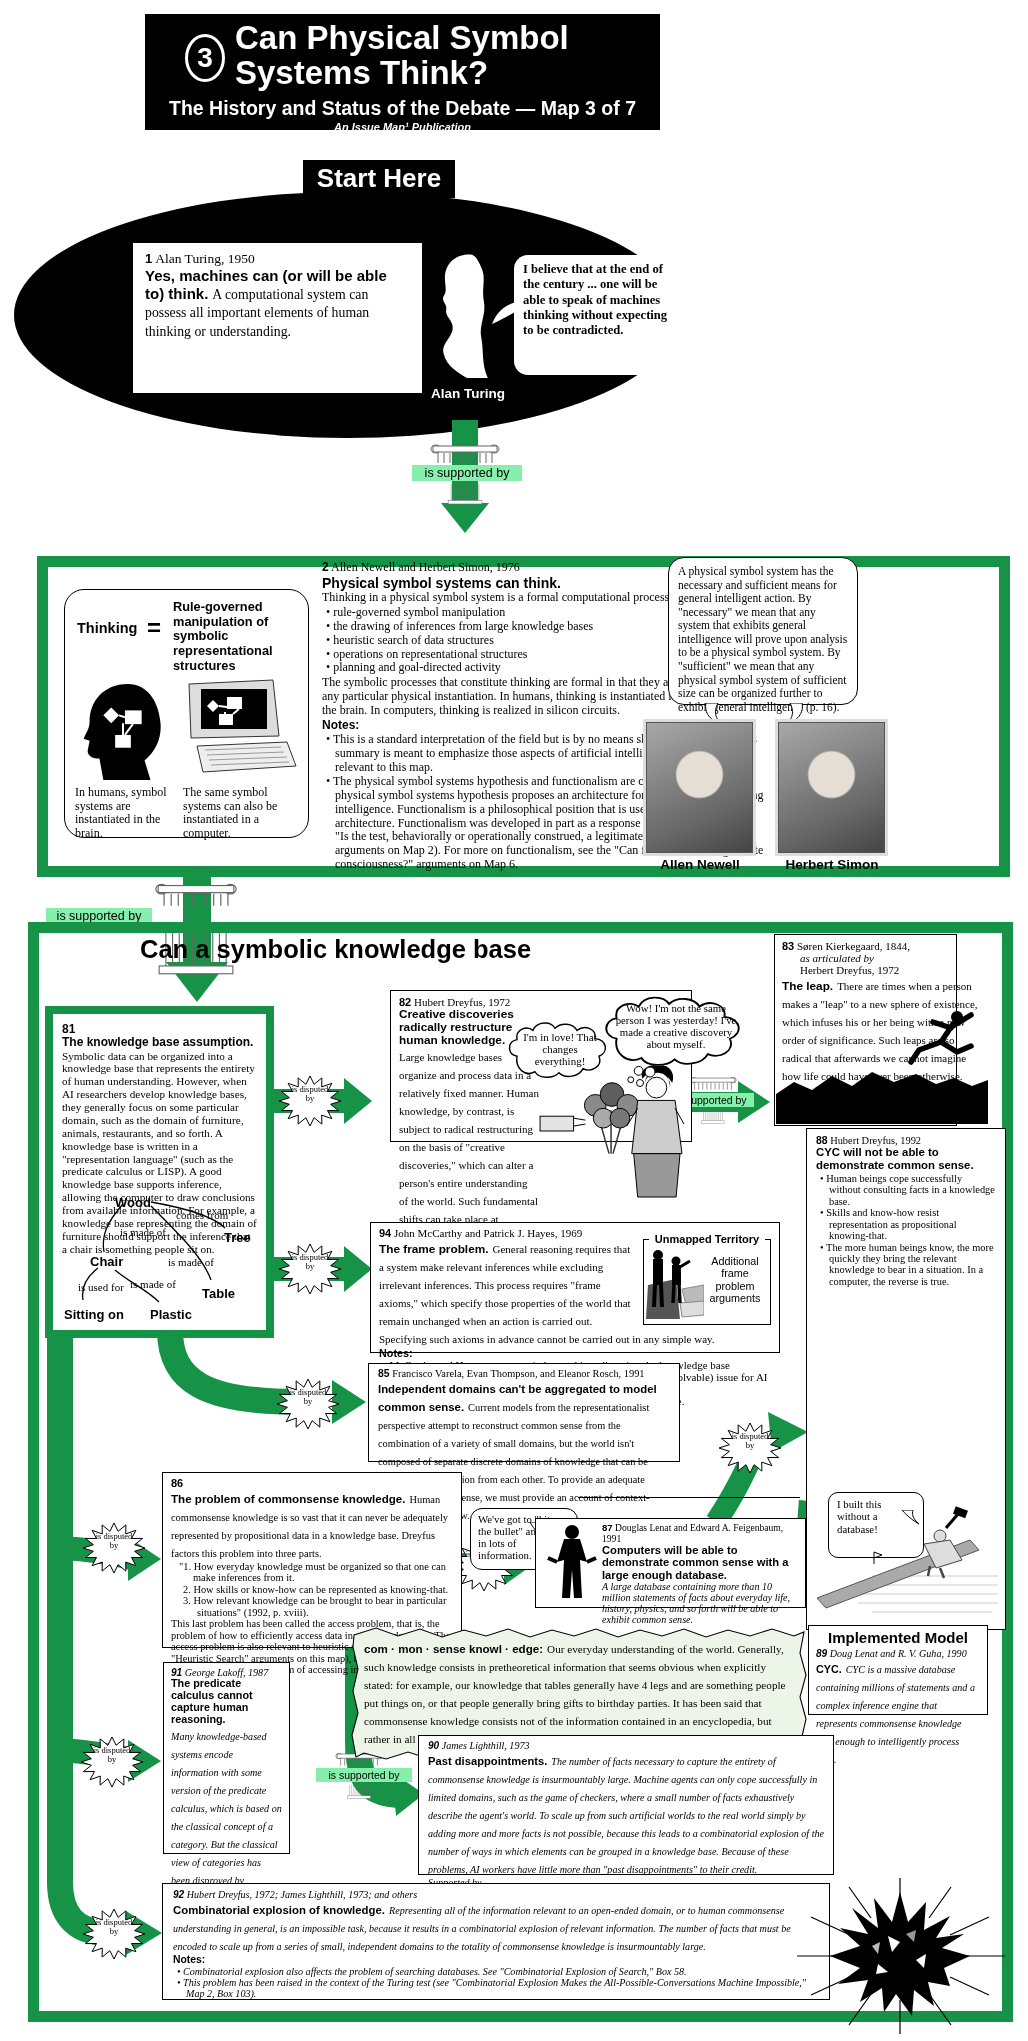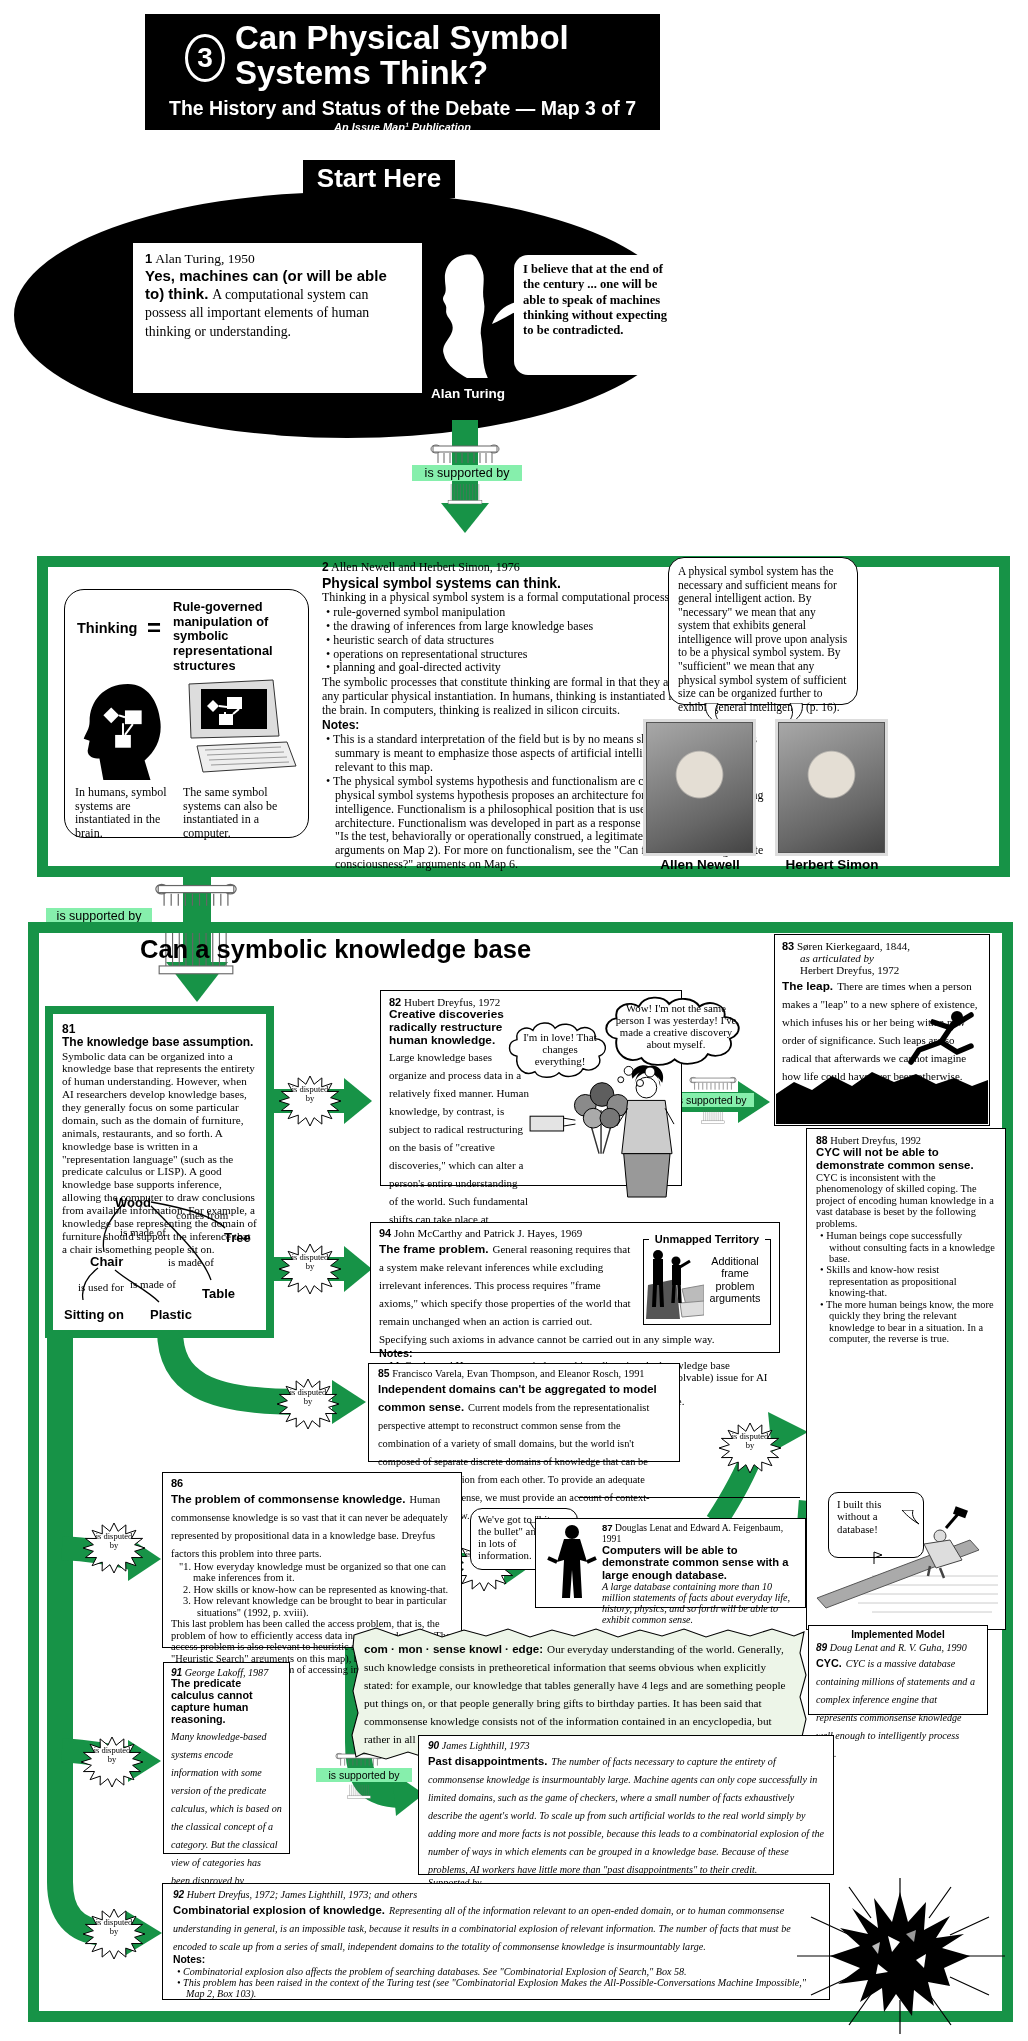--- a/index.html
+++ b/index.html
@@ -311,21 +311,21 @@
   <div class="abs sans" style="left:224px;top:1230px;font-weight:bold;font-size:13px;">Tree</div>
   <div class="abs" style="left:120px;top:1226px;font-size:11px;">is made of</div>
   <div class="abs sans" style="left:90px;top:1254px;font-weight:bold;font-size:13px;">Chair</div>
   <div class="abs" style="left:168px;top:1256px;font-size:11px;">is made of</div>
   <div class="abs" style="left:78px;top:1281px;font-size:11px;">is used for</div>
   <div class="abs" style="left:130px;top:1278px;font-size:11px;">is made of</div>
   <div class="abs sans" style="left:202px;top:1286px;font-weight:bold;font-size:13px;">Table</div>
   <div class="abs sans" style="left:64px;top:1307px;font-weight:bold;font-size:13px;">Sitting on</div>
   <div class="abs sans" style="left:150px;top:1307px;font-weight:bold;font-size:13px;">Plastic</div>
 
-  <div class="box" style="left:380px;top:990px;width:302px;height:196px;padding-left:16px;">
+  <div class="box" style="left:390px;top:990px;width:302px;height:152px;padding-left:16px;">
     <div class="abs" style="left:8px;top:5px;width:140px;">
       <div class="t11"><span class="num">82</span> <span>Hubert Dreyfus, 1972</span></div>
       <div class="claim" style="font-size:11.8px;line-height:1.1;">Creative discoveries radically restructure human knowledge.</div>
       <span class="t11">Large knowledge bases organize and process data in a relatively fixed manner.  Human knowledge, by contrast, is subject to radical restructuring on the basis of "creative discoveries," which can alter a person's entire understanding of the world.  Such fundamental shifts can take place at personal, conceptual, and cultural levels.</span>
       <span class="claim" style="font-size:10.8px;">Note:</span>
       <span class="t11">In this context Dreyfus also discusses Thomas Kuhn's notion of paradigm shift.</span>
     </div>
 
     <svg class="abs" style="left:148px;top:70px;" width="150" height="138" viewBox="0 0 150 140">
       <circle cx="100" cy="10" r="4.5" fill="#fff" stroke="#000"></circle>
@@ -357,21 +357,21 @@
     <svg width="152" height="72" viewBox="0 0 110 56" preserveAspectRatio="none">
         <use href="#cloudp"></use>
       </svg>
     <div class="cloudtxt" style="left:14px;top:8px;width:124px;font-size:10.8px;line-height:1.1;position:absolute;">Wow!  I'm not the same person I was yesterday!  I've made a creative discovery about myself.</div>
   </div>
   <svg class="abs" style="left:630px;top:1066px;" width="30" height="24">
     <circle cx="20" cy="6" r="5" fill="#fff" stroke="#000"></circle>
       <circle cx="10" cy="17" r="3.5" fill="#fff" stroke="#000"></circle>
     </svg>
 
-  <div class="box" style="left:774px;top:934px;width:216px;height:192px;padding-left:48px;">
+  <div class="box" style="left:774px;top:934px;width:183px;height:192px;padding-left:48px;">
     <div class="abs" style="left:7px;top:5px;width:200px;">
       <div class="t11"><span class="num">83</span> <span>Søren Kierkegaard, 1844,</span></div>
       <div class="t11 it" style="padding-left:18px;">as articulated by</div>
       <div class="t11" style="padding-left:18px;">Herbert Dreyfus, 1972</div>
       <span class="claim" style="font-size:11.8px;">The leap.</span>
       <span class="t11">There are times when a person makes a "leap" to a new sphere of existence, which infuses his or her being with a new order of significance. Such leaps are so radical that afterwards we cannot imagine how life could have ever been otherwise.</span>
     </div>
   </div>
   <svg class="abs" style="left:776px;top:1060px;" width="212" height="64">
     <polygon points="0,34 18,22 36,30 56,16 76,26 96,12 118,22 140,14 160,24 178,18 196,26 212,20 212,64 0,64" fill="#000"></polygon>
@@ -448,21 +448,20 @@
     <div class="abs" style="left:66px;top:4px;width:198px;">
       <div style="font-size:9.6px;line-height:1.1;"><span class="num">87</span>  <span>Douglas Lenat and Edward A. Feigenbaum, 1991</span></div>
       <div class="claim" style="font-size:11.2px;line-height:1.1;">Computers will be able to demonstrate common sense with a large enough database.</div>
       <div class="t10">A large database containing more than 10 million statements of facts about everyday life, history, physics, and so forth will be able to exhibit common sense.</div>
     </div>
   </div>
 
   <div class="box" style="left:806px;top:1128px;width:200px;height:502px;padding:6px 9px;">
     <div class="t105"><span class="num">88</span>  <span>Hubert Dreyfus,  1992</span></div>
     <div class="claim" style="font-size:11.4px;line-height:1.12;">CYC will not be able to demonstrate common sense.</div>
-    <div class="t105">CYC is inconsistent with the phenomenology of skilled coping.  The project of encoding human knowledge in a vast database is beset by the following problems.</div>
     <ul class="b t105">
       <li>Human beings cope successfully without consulting facts in a knowledge base.</li>
       <li>Skills and know-how resist representation as propositional knowing-that.</li>
       <li>The more human beings know, the more quickly they bring the relevant knowledge to bear in a situation.  In a computer, the reverse is true.</li>
     </ul>
   </div>
   <div class="bubble" style="left:828px;top:1446px;width:96px;height:66px;padding:5px 8px;border-radius:10px;">
     <div style="font-size:10.8px;line-height:1.15;">I built this without  a database!</div>
   </div>
   <svg class="abs" style="left:900px;top:1510px;" width="20" height="16">
@@ -475,21 +474,21 @@
     <polygon points="5,100 158,42 167,52 14,110" fill="#aaa" stroke="#555"></polygon>
     <circle cx="128" cy="38" r="6" fill="#ddd" stroke="#444"></circle>
     <polygon points="112,46 138,42 150,62 124,70" fill="#ddd" stroke="#444"></polygon>
     <path d="M134,30 L146,16" stroke="#000" stroke-width="3"></path>
     <rect x="142" y="10" width="13" height="8" fill="#000" transform="rotate(20 148 14)"></rect>
     <path d="M128,70 L132,80 M118,68 L116,78" stroke="#444" stroke-width="2.5" fill="none"></path>
     <path d="M62,66 L62,54 L70,57 L62,60" stroke="#000" fill="none"></path>
   </svg>
 
   <div class="box" style="left:808px;top:1625px;width:180px;height:90px;padding:3px 7px;">
-    <div class="sans" style="text-align:center;font-weight:bold;font-size:10px;">Implemented Model</div>
+    <div class="sans" style="text-align:center;font-weight:bold;font-size:15px;">Implemented Model</div>
     <div class="t10" style="margin-top:2px;"><span class="num">89</span>  <span>Doug Lenat and R. V. Guha,  1990</span></div>
     <span class="claim" style="font-size:10.8px;">CYC.</span>
     <span class="t10">CYC is a massive database containing millions of statements and a complex inference engine that represents commonsense knowledge well enough to intelligently process data.</span>
   </div>
 
   <div class="abs" style="left:350px;top:1623px;width:458px;height:142px;">
     <svg width="458" height="142" style="position:absolute;left:0;top:0;">
       <polygon fill="#edf5e8" stroke="#000" stroke-width="1.1" points="
         4,12 26,5 48,13 70,6 92,14 114,7 136,13 158,6 180,14 202,7 224,13 246,6 268,14 290,7 312,13 334,6 356,14 378,7 400,13 422,6 444,13 454,9
         450,30 456,52 450,74 456,96 451,118 454,132

